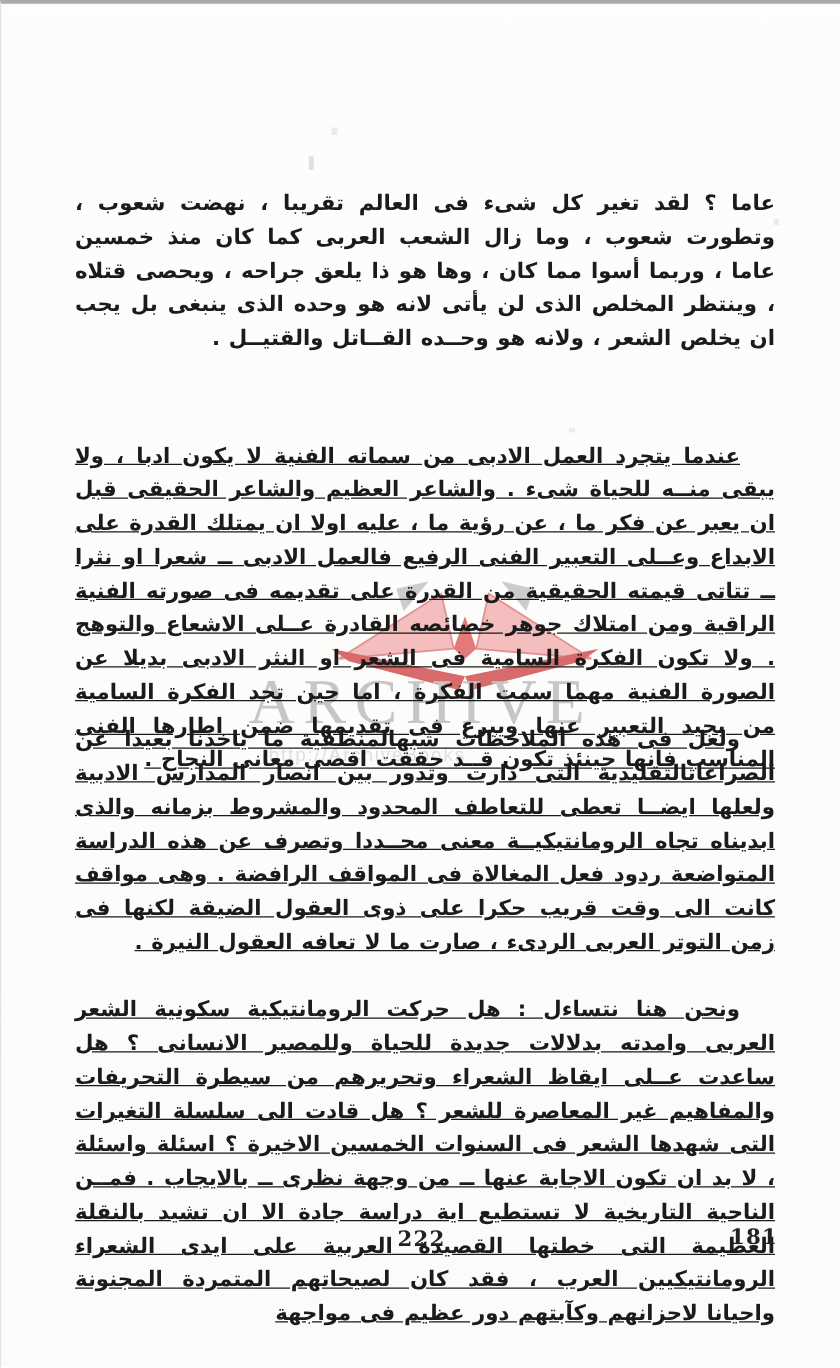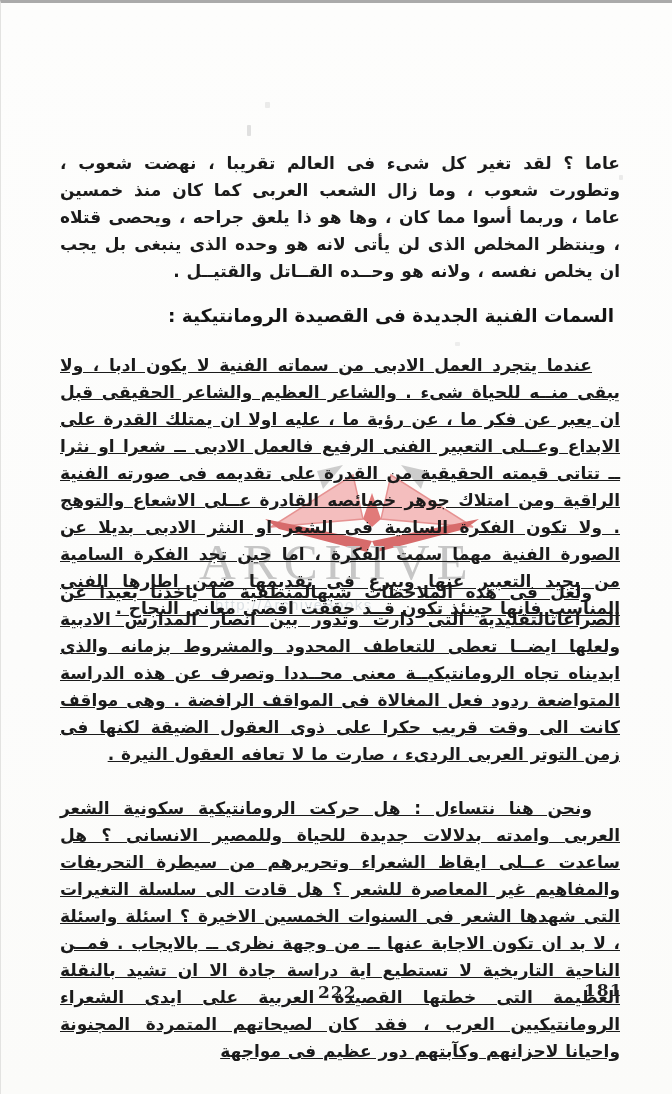--- a/index.html
+++ b/index.html
@@ -145,23 +145,22 @@
       <polygon points="216,54 109,76 114,87 202,64" fill="#d45f5f"></polygon>
     </svg>
 
     <div class="archive-word">ARCHIVE</div>
 
     <div class="faint-url">http://ArchiveBooks</div>
   </div>
 
   <div class="text-layer">
 
-    <p class="para p1">عاما ؟ لقد تغير كل شىء فى العالم تقريبا ، نهضت شعوب ، وتطورت شعوب ، وما زال الشعب العربى كما كان منذ خمسين عاما ، وربما أسوا مما كان ، وها هو ذا يلعق جراحه ، ويحصى قتلاه ، وينتظر المخلص الذى لن يأتى لانه هو وحده الذى ينبغى بل يجب ان يخلص نفسه ، ولانه هو وحــده القــاتل والقتيــل .</p>
+    <p class="para p1">عاما ؟ لقد تغير كل شىء فى العالم تقريبا ، نهضت شعوب ، وتطورت شعوب ، وما زال الشعب العربى كما كان منذ خمسين عاما ، وربما أسوا مما كان ، وها هو ذا يلعق جراحه ، ويحصى قتلاه ، وينتظر المخلص الذى لن يأتى لانه هو وحده الذى ينبغى بل يجب ان يخلص الشعر ، ولانه هو وحــده القــاتل والقتيــل .</p>
 
-    <h2 class="section-heading heading-pos">السمات الفنية الجديدة فى القصيدة الرومانتيكية :</h2>
 
     <p class="para indent p2">عندما يتجرد العمل الادبى من سماته الفنية لا يكون ادبا ، ولا يبقى منــه للحياة شىء . والشاعر العظيم والشاعر الحقيقى قبل ان يعبر عن فكر ما ، عن رؤية ما ، عليه اولا ان يمتلك القدرة على الابداع وعــلى التعبير الفنى الرفيع فالعمل الادبى ــ شعرا او نثرا ــ تتاتى قيمته الحقيقية من القدرة على تقديمه فى صورته الفنية الراقية ومن امتلاك جوهر خصائصه القادرة عــلى الاشعاع والتوهج . ولا تكون الفكرة السامية فى الشعر او النثر الادبى بديلا عن الصورة الفنية مهما سمت الفكرة ، اما حين تجد الفكرة السامية من يجيد التعبير عنها ويبرع فى تقديمها ضمن اطارها الفنى المناسب فانها حينئذ تكون قــد حققت اقصى معانى النجاح .</p>
 
     <p class="para indent p3">ولعل فى هذه الملاحظات شبهالمنطقية ما ياخذنا بعيدا عن الصراعاتالتقليدية التى دارت وتدور بين انصار المدارس الادبية ولعلها ايضــا تعطى للتعاطف المحدود والمشروط بزمانه والذى ابديناه تجاه الرومانتيكيــة معنى محــددا وتصرف عن هذه الدراسة المتواضعة ردود فعل المغالاة فى المواقف الرافضة . وهى مواقف كانت الى وقت قريب حكرا على ذوى العقول الضيقة لكنها فى زمن التوتر العربى الردىء ، صارت ما لا تعافه العقول النيرة .</p>
 
     <p class="para indent p4">ونحن هنا نتساءل : هل حركت الرومانتيكية سكونية الشعر العربى وامدته بدلالات جديدة للحياة وللمصير الانسانى ؟ هل ساعدت عــلى ايقاظ الشعراء وتحريرهم من سيطرة التحريفات والمفاهيم غير المعاصرة للشعر ؟ هل قادت الى سلسلة التغيرات التى شهدها الشعر فى السنوات الخمسين الاخيرة ؟ اسئلة واسئلة ، لا بد ان تكون الاجابة عنها ــ من وجهة نظرى ــ بالايجاب . فمــن الناحية التاريخية لا تستطيع اية دراسة جادة الا ان تشيد بالنقلة العظيمة التى خطتها القصيدة العربية على ايدى الشعراء الرومانتيكيين العرب ، فقد كان لصيحاتهم المتمردة المجنونة واحيانا لاحزانهم وكآبتهم دور عظيم فى مواجهة</p>
 
     <span class="page-number center">222</span>
     <span class="page-number right">181</span>
   </div>

